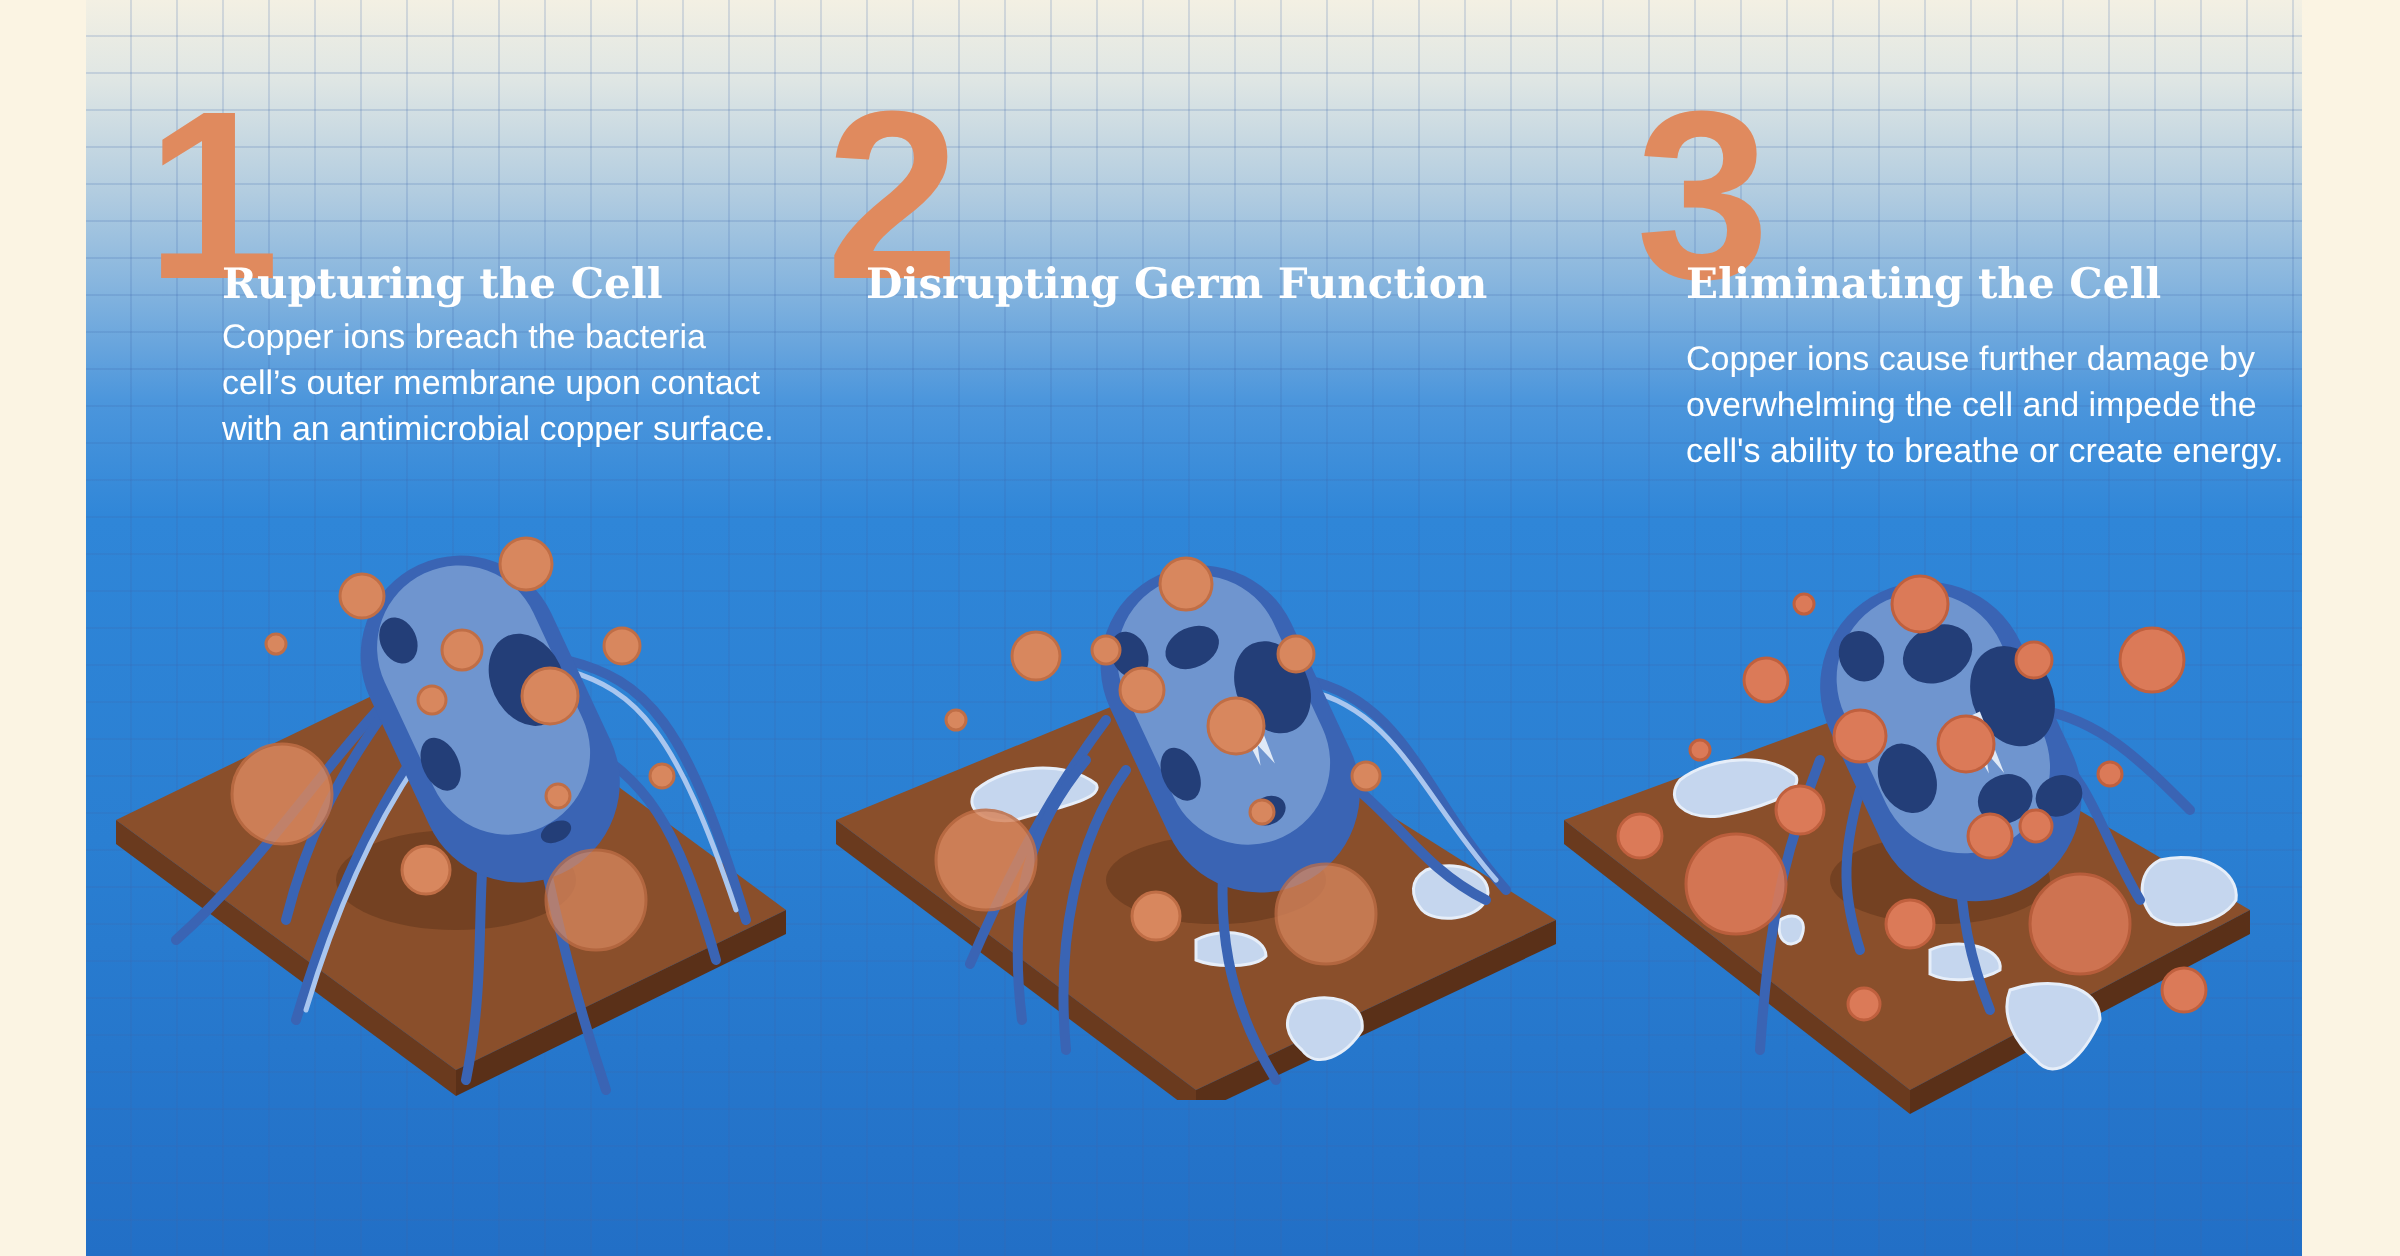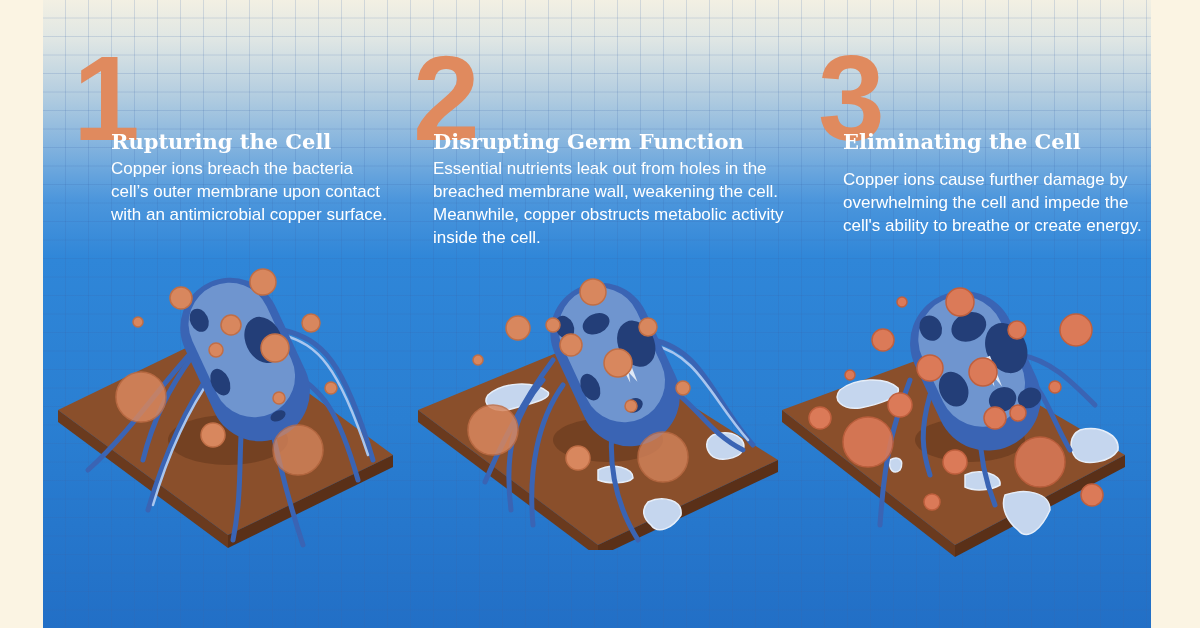--- a/index.html
+++ b/index.html
@@ -96,21 +96,20 @@
         <circle cx="88" cy="137" r="25" opacity="0.85"></circle>
         <circle cx="160" cy="175" r="12"></circle>
         <circle cx="245" cy="190" r="25" opacity="0.75"></circle>
       </g>
     </svg>
   </div>
 
   <div class="step" style="left:370px;width:390px;">
     <div class="num" style="left:0px;top:38px;">2</div>
     <div class="title" style="left:20px;top:129px;">Disrupting Germ Function</div>
-    <div class="desc" style="left:20px;top:157px;width:360px;">Essential nutrients leak out from holes in the breached membrane wall, weakening the cell. Meanwhile, copper obstructs metabolic activity inside the cell.</div>
     <svg class="illus" style="left:0px;top:270px;" width="370" height="280" viewBox="0 0 370 280">
       <polygon points="5,140 175,70 365,190 185,275" fill="#8a4f2b"></polygon>
       <polygon points="5,140 185,275 185,287 5,152" fill="#6a3a1e"></polygon>
       <polygon points="185,275 365,190 365,202 185,287" fill="#5a3018"></polygon>
       <ellipse cx="195" cy="170" rx="55" ry="22" fill="#5e3319" opacity="0.5"></ellipse>
       <g fill="#c5d6ee" stroke="#e6eef9" stroke-width="1.5">
         <path d="M75,125 C90,112 120,110 135,122 C140,130 110,135 95,140 C80,142 68,135 75,125Z"></path>
         <path d="M300,165 C320,158 335,170 330,180 C325,190 305,192 298,185 C292,178 292,170 300,165Z"></path>
         <path d="M185,200 C200,192 220,198 220,208 C215,214 195,214 185,210Z"></path>
         <path d="M235,232 C250,225 270,230 268,245 C260,258 245,265 238,255 C230,248 228,240 235,232Z"></path>

